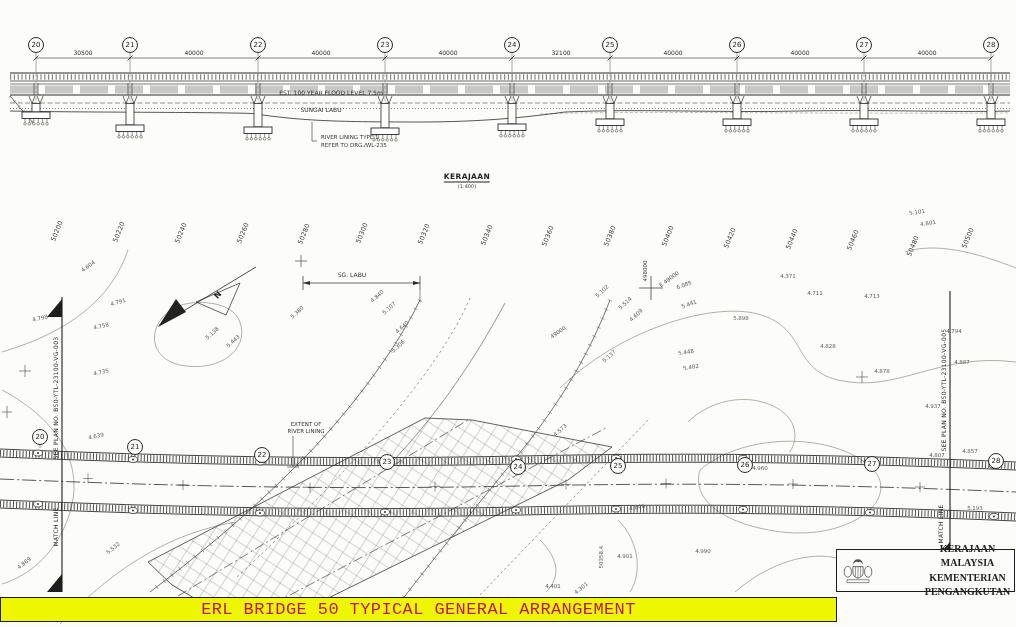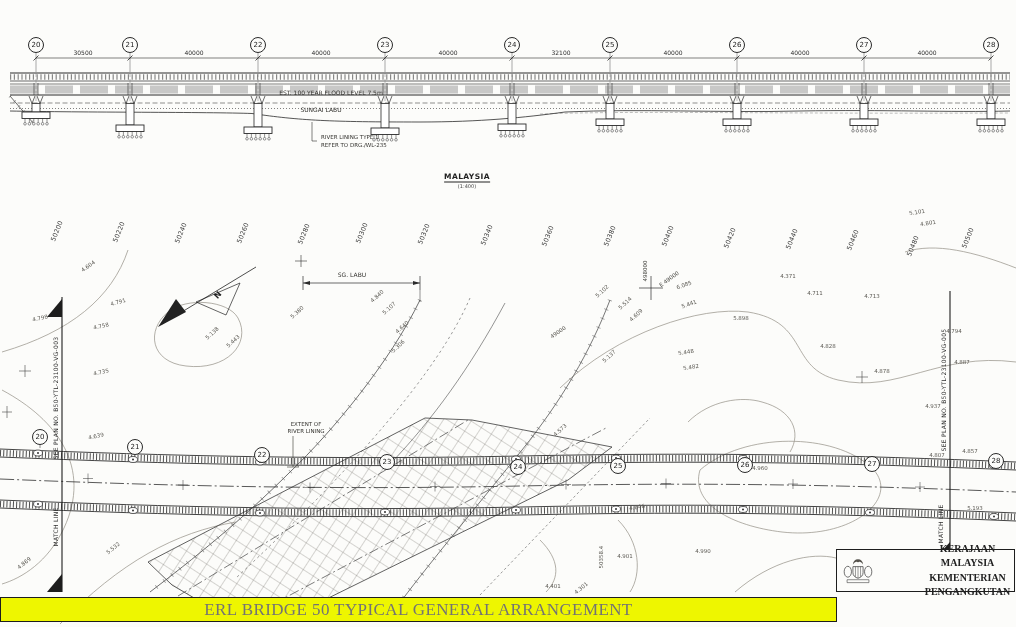--- a/index.html
+++ b/index.html
@@ -16,21 +16,21 @@
   .lbl6{font-size:6px;color:#33322e;}
   .vtext{font-size:6px;color:#2e2e2e;letter-spacing:.3px;}
   .bubble{position:absolute;width:14px;height:14px;border:1px solid #2a2a2a;border-radius:50%;
           background:#fcfcfa;display:flex;align-items:center;justify-content:center;
           font-size:7px;color:#222;transform:translate(-50%,-50%);}
   .elevtitle{font-size:7.5px;font-weight:bold;color:#222;border-bottom:1px solid #222;padding-bottom:1px;letter-spacing:.4px;}
   .elevscale{font-size:5px;color:#444;}
   .northN{font-size:8px;font-weight:bold;color:#222;}
   .banner{position:absolute;left:0;top:597px;width:837px;height:25px;background:#EEF600;
           border:1px solid #1d1d1d;box-sizing:border-box;display:flex;align-items:center;justify-content:center;}
-  .banner span{font-family:Liberation Serif, serif;font-size:17px;color:#737373;letter-spacing:.4px;text-align:right;}
+  .banner span{font-family:Liberation Mono, monospace;font-size:17px;color:#be185d;letter-spacing:.4px;text-align:right;}
   .tb1{position:absolute;left:836px;top:549px;width:179px;height:43px;background:#fcfcfa;
        border:1.5px solid #1d1d1d;box-sizing:border-box;display:flex;align-items:center;}
   .tb1 .tb1t{flex:1;text-align:center;font-family:"Liberation Serif",serif;font-weight:bold;
        font-size:10px;color:#222;line-height:1.45;margin-left:47px;}
   .crest{margin-left:5px;}
   .tb2{position:absolute;left:836px;top:597px;width:179px;height:25px;background:#fcfcfa;
        border:1.2px solid #1d1d1d;box-sizing:border-box;display:flex;align-items:center;justify-content:center;}
   .tb2 span{font-family:"Liberation Serif",serif;font-size:9.5px;color:#1c1c1c;}
 </style>
 </head>
@@ -472,21 +472,21 @@
       <div class="bubble" style="left: 618px; top: 466px;">25</div>
       <div class="bubble" style="left: 745px; top: 465px;">26</div>
       <div class="bubble" style="left: 872px; top: 464px;">27</div>
       <div class="bubble" style="left: 996px; top: 461px;">28</div>
     </div>
 
   <div class="pl lbl6" style="left:331px;top:92px;transform:translate(-50%,-50%)">EST. 100 YEAR FLOOD LEVEL 7.5m</div>
   <div class="pl lbl6" style="left:321px;top:109px;transform:translate(-50%,-50%)">SUNGAI LABU</div>
   <div class="pl note" style="left:321px;top:137px;transform:translate(0,-50%)">RIVER LINING TYPE 1</div>
   <div class="pl note" style="left:321px;top:145px;transform:translate(0,-50%)">REFER TO DRG./WL-235</div>
-  <div class="pl elevtitle" style="left:467px;top:177px;transform:translate(-50%,-50%)">MALAYSIA</div>
+  <div class="pl elevtitle" style="left:467px;top:177px;transform:translate(-50%,-50%)">KERAJAAN</div>
   <div class="pl elevscale" style="left:467px;top:186px;transform:translate(-50%,-50%)">(1:400)</div>
 
   <div class="pl lbl6" style="left:352px;top:274px;transform:translate(-50%,-50%)">SG. LABU</div>
   <div class="pl note" style="left:306px;top:424px;transform:translate(-50%,-50%)">EXTENT OF</div>
   <div class="pl note" style="left:306px;top:431px;transform:translate(-50%,-50%)">RIVER LINING</div>
   <div class="pl northN" style="left:218px;top:295px;transform:translate(-50%,-50%) rotate(-48deg)">N</div>
 
   <div class="pl vtext" style="left:55px;top:398px;transform:translate(-50%,-50%) rotate(-90deg)">SEE PLAN NO. B50-YTL-23100-VG-003</div>
   <div class="pl vtext" style="left:55px;top:527px;transform:translate(-50%,-50%) rotate(-90deg)">MATCH LINE</div>
   <div class="pl vtext" style="left:943px;top:390px;transform:translate(-50%,-50%) rotate(-90deg)">SEE PLAN NO. B50-YTL-23100-VG-005</div>

